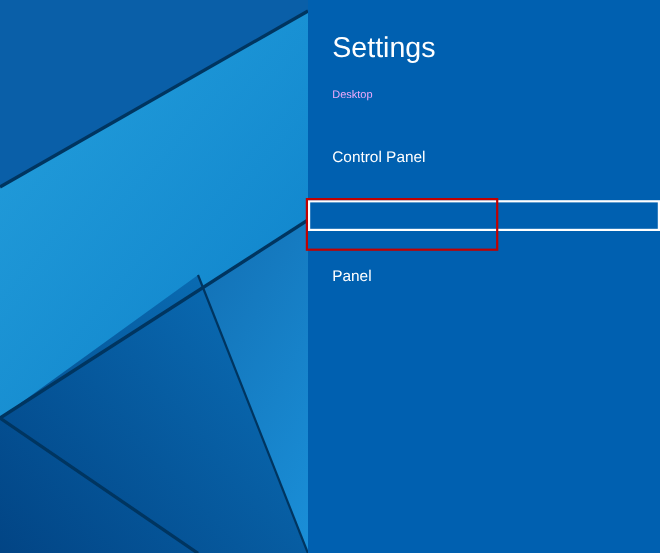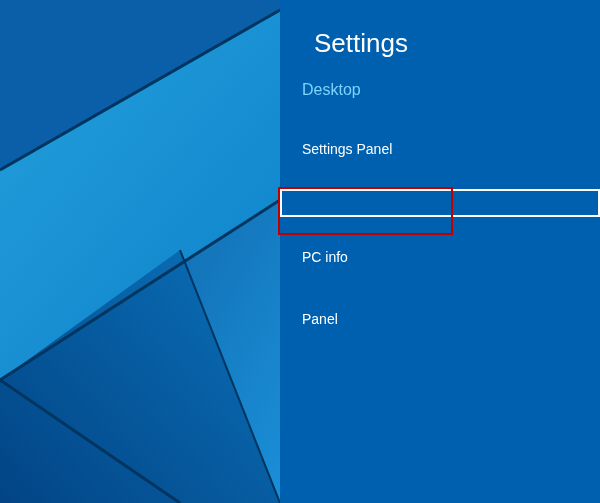--- a/index.html
+++ b/index.html
@@ -29,26 +29,26 @@
       left: 280px;
       width: 320px;
       height: 503px;
       background: #0060b0;
       padding: 28px 0 0 0;
     }
     .settings-title {
       color: #ffffff;
       font-size: 26px;
       font-weight: 300;
-      padding-left: 34px;
+      padding-left: 22px;
       margin-bottom: 22px;
     }
     .context-label {
-      color: #7dd3fc;
-      font-size: 16px;
+      color: #f0abfc;
+      font-size: 10px;
       padding-left: 22px;
       margin-bottom: 28px;
     }
     .settings-item {
       color: #ffffff;
       font-size: 14px;
       padding: 14px 22px;
       cursor: pointer;
       margin-bottom: 18px;
     }
@@ -95,22 +95,21 @@
     <line x1="0" y1="380" x2="280" y2="200" stroke="#003560" stroke-width="3"></line>
     <line x1="0" y1="380" x2="180" y2="503" stroke="#003560" stroke-width="3"></line>
     <line x1="180" y1="250" x2="280" y2="503" stroke="#003560" stroke-width="2"></line>
   </svg>
 </div>
 
 <div class="settings-panel">
   <div class="settings-title">Settings</div>
   <div class="context-label">Desktop</div>
 
-  <div class="settings-item">Settings Panel</div>
+  <div class="settings-item">Control Panel</div>
 
   <div class="settings-item highlighted">
     <div class="red-box"></div>
   </div>
 
-  <div class="settings-item">PC info</div>
 
   <div class="settings-item">Panel</div>
 </div>
 
 </body></html>

